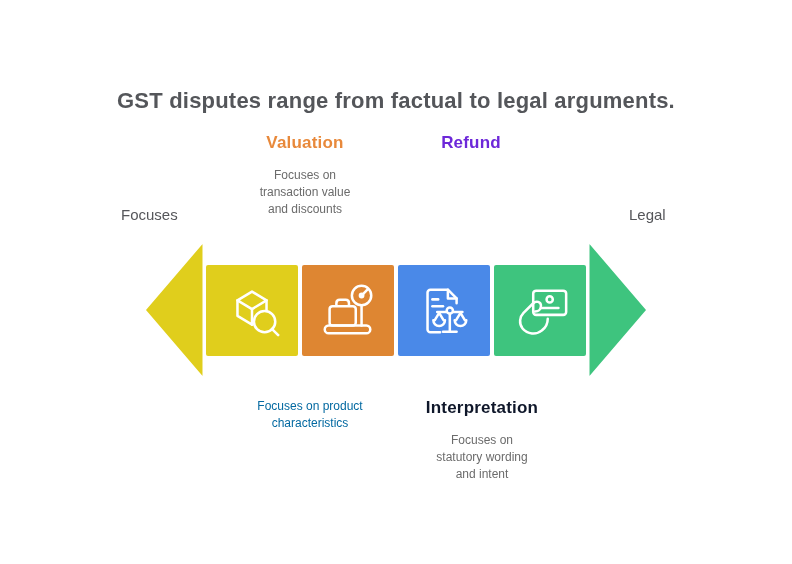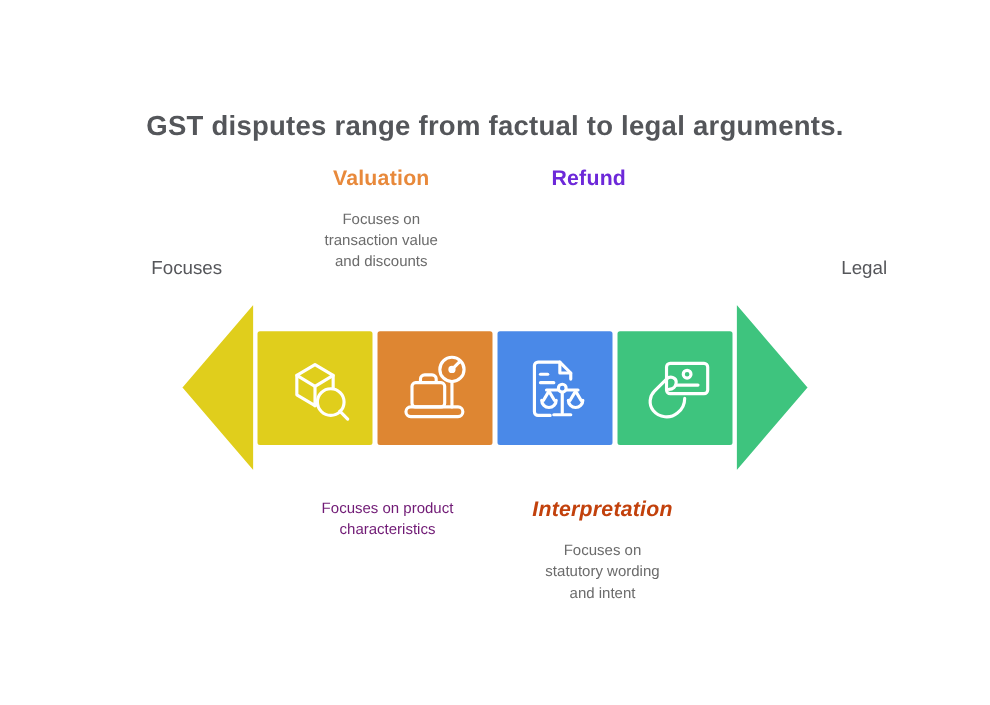--- a/index.html
+++ b/index.html
@@ -13,21 +13,21 @@
   }
   .callout{position:absolute;width:172px;text-align:center;}
   .callout h3{margin:0 0 14px 0;font-size:17px;font-weight:bold;letter-spacing:.2px;}
   .callout p{margin:0;font-size:12px;line-height:17px;color:#6b6b6b;white-space:pre-line;}
   .callout-valuation{left:219px;top:133px;}
   .callout-refund{left:385px;top:133px;}
   .callout-classification{left:224px;top:398px;}
   .callout-interpretation{left:396px;top:398px;}
   .axis-label{position:absolute;top:206px;font-size:15px;color:#55565a;}
   .axis-label.factual{left:121px;}
-  .axis-label.legal{left:629px;margin-left:44px;}
+  .axis-label.legal{left:629px;}
   .arrow-svg{position:absolute;top:236px;width:70px;height:148px;}
   .arrow-left{left:138px;}
   .arrow-right{left:584px;}
   .arrow-svg polygon{stroke:#ffffff;stroke-width:3;stroke-linejoin:round;}
   .stage-row{
     position:absolute;left:204px;top:263px;height:95px;display:flex;
   }
   .stage-box{
     box-sizing:border-box;width:96px;height:95px;border:2px solid #ffffff;border-radius:4px;
     display:flex;align-items:center;justify-content:center;
@@ -112,23 +112,23 @@
         <circle cx="42" cy="20" r="3.2"></circle>
         <line x1="33" y1="29" x2="51" y2="29"></line>
         <path d="M25 24 L15 34 C11 38 10 45 14 50 C19 56 28 57 34 52 C38 49 40 45 40 40"></path>
         <path d="M25 24 C28 21 33 22.5 33 26.5 C33 30.5 30 32.5 27 32.5"></path>
       </svg>
     </div>
 
   </div>
 
   <div class="callout callout-classification">
-    <p style="color: #701a75;">Focuses on product
+    <p style="color: #0369a1;">Focuses on product
 characteristics</p>
   </div>
   <div class="callout callout-interpretation">
-    <h3 style="color: #c2410c; font-style: italic;">Interpretation</h3>
+    <h3 style="color: #0f172a;">Interpretation</h3>
     <p style="color: rgb(107, 107, 107);">Focuses on
 statutory wording
 and intent</p>
   </div>
 
 </div>
 
 </body></html>

